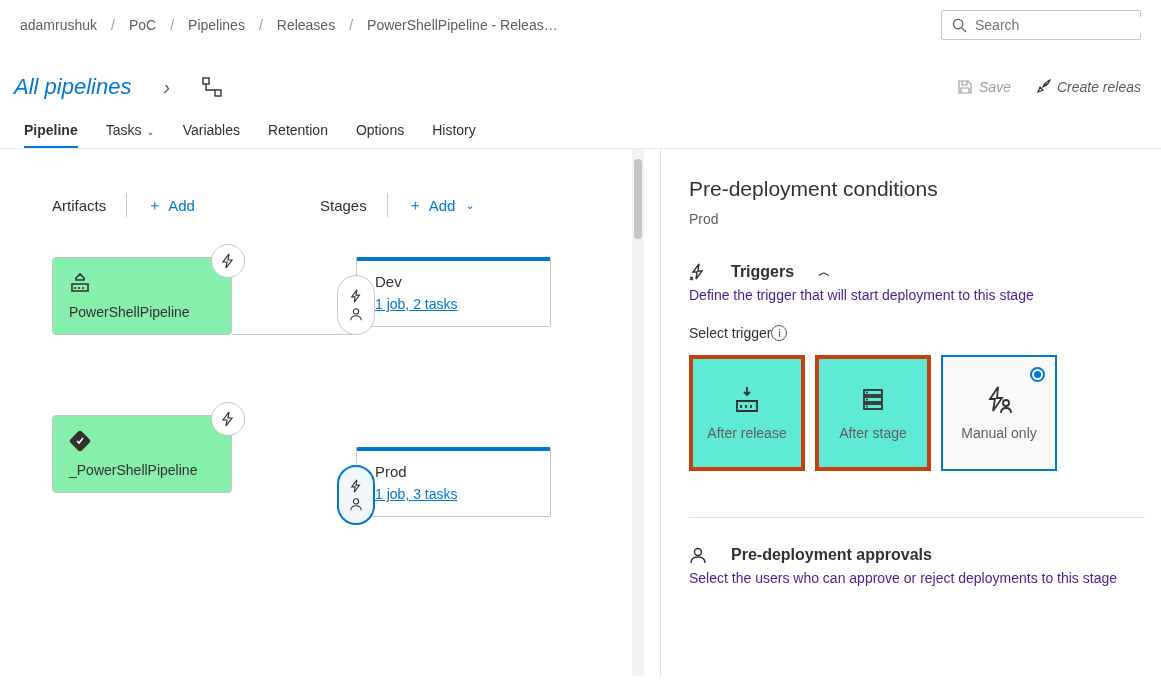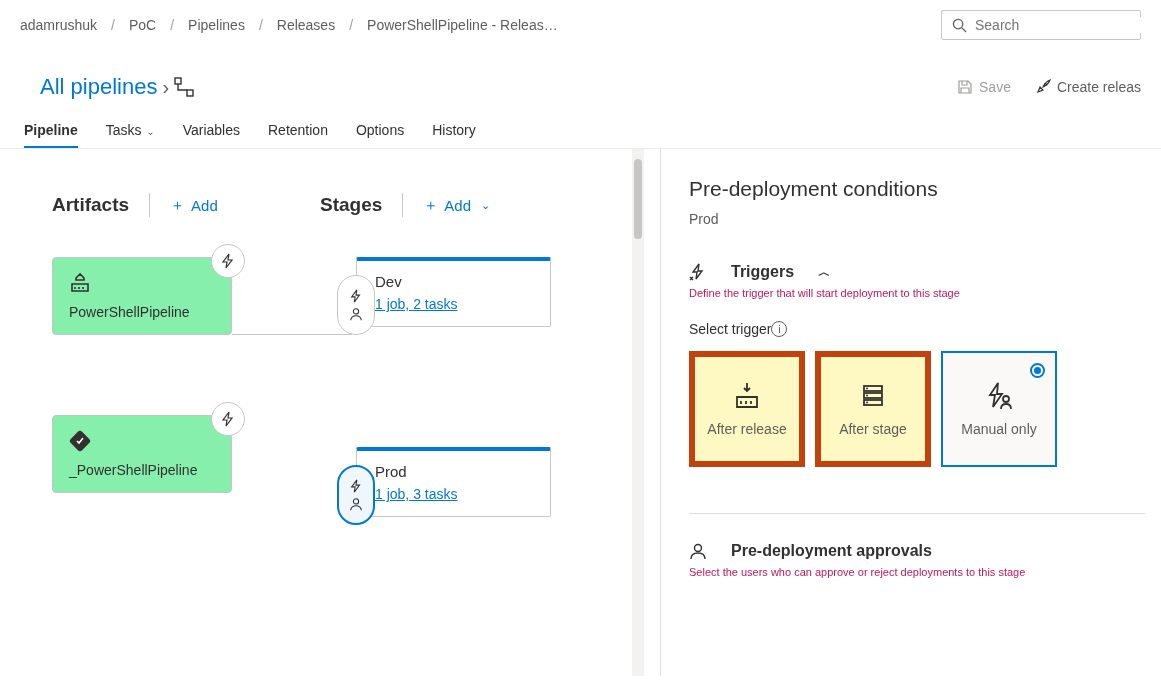--- a/index.html
+++ b/index.html
@@ -32,22 +32,23 @@
       color: #605e5c;
     }
     .search-box input {
       border: none; outline: none; flex: 1; font-size: 14px; color: #323130;
     }
 
     
     .title-row {
       display: flex;
       align-items: center;
-      padding: 16px 20px 8px 40px;
-      gap: 5px;
+      padding: 16px 20px 8px 14px;
+      gap: 32px;
+      font-style: italic;
     }
     .title-row .all-link { color: #0078d4; font-size: 22px; font-weight: 400; text-decoration: none; }
     .title-row .sep { color: #605e5c; font-size: 20px; }
     .title-row .page-title { font-size: 22px; font-weight: 400; }
     .pipeline-icon { display: inline-flex; align-items: center; margin-right: 6px; }
     .title-actions { margin-left: auto; display: flex; gap: 24px; align-items: center; }
     .title-actions .action { display: flex; align-items: center; gap: 6px; color: #605e5c; }
     .title-actions .action.disabled { opacity: .6; }
 
     
@@ -91,21 +92,21 @@
       top: 44px;
     }
     .col-artifacts { left: 52px; width: 240px; }
     .col-stages { left: 320px; width: 300px; }
     .col-header {
       display: flex;
       align-items: center;
       gap: 20px;
       margin-bottom: 40px;
     }
-    .col-title { font-size: 19px; font-weight: 700; }
+    .col-title { font-size: 15px; font-weight: 400; }
     .add-btn { color: #0078d4; display: inline-flex; align-items: center; gap: 6px; font-size: 15px; }
     .divider-v { width: 1px; height: 24px; background: #c8c6c4; }
 
     .card {
       position: relative;
       border: 1px solid #c8c6c4;
       border-radius: 4px;
       background: #86efac;
       padding: 14px 16px 14px 16px;
       width: 180px;
@@ -163,32 +164,32 @@
 
     
     .panel {
       width: 500px;
       padding: 28px 16px 16px 28px;
       overflow: auto;
     }
     .panel h2 { font-size: 21px; font-weight: 400; margin-bottom: 10px; }
     .panel .stage-label { color: #605e5c; font-size: 14px; margin-bottom: 36px; }
     .section-header { display: flex; align-items: center; gap: 24px; font-size: 16px; margin-bottom: 6px; font-weight: 600; }
-    .section-desc { color: #be185d; font-size: 11px; margin-bottom: 22px; }
+    .section-desc { color: #4c1d95; font-size: 14px; margin-bottom: 22px; }
     .select-label { display: flex; align-items: center; gap: 0; margin-bottom: 14px; }
     .info-icon {
       display: inline-flex; align-items: center; justify-content: center;
       width: 16px; height: 16px; border: 1px solid #605e5c; border-radius: 50%;
       font-size: 11px; color: #605e5c;
     }
     .trigger-row { display: flex; gap: 10px; margin-bottom: 46px; }
     .trigger-opt {
       width: 116px; height: 116px;
-      border: 6px solid #c2410c;
-      background: #fef9c3;
+      border: 4px solid #c2410c;
+      background: #5eead4;
       display: flex; flex-direction: column; align-items: center; justify-content: center; gap: 10px;
       color: #605e5c; font-size: 14px; text-align: center;
       position: relative;
     }
     .trigger-opt.selected {
       border: 2px solid #0078d4;
       background: #faf9f8;
     }
     .trigger-opt .radio {
       position: absolute; top: 10px; right: 10px;

